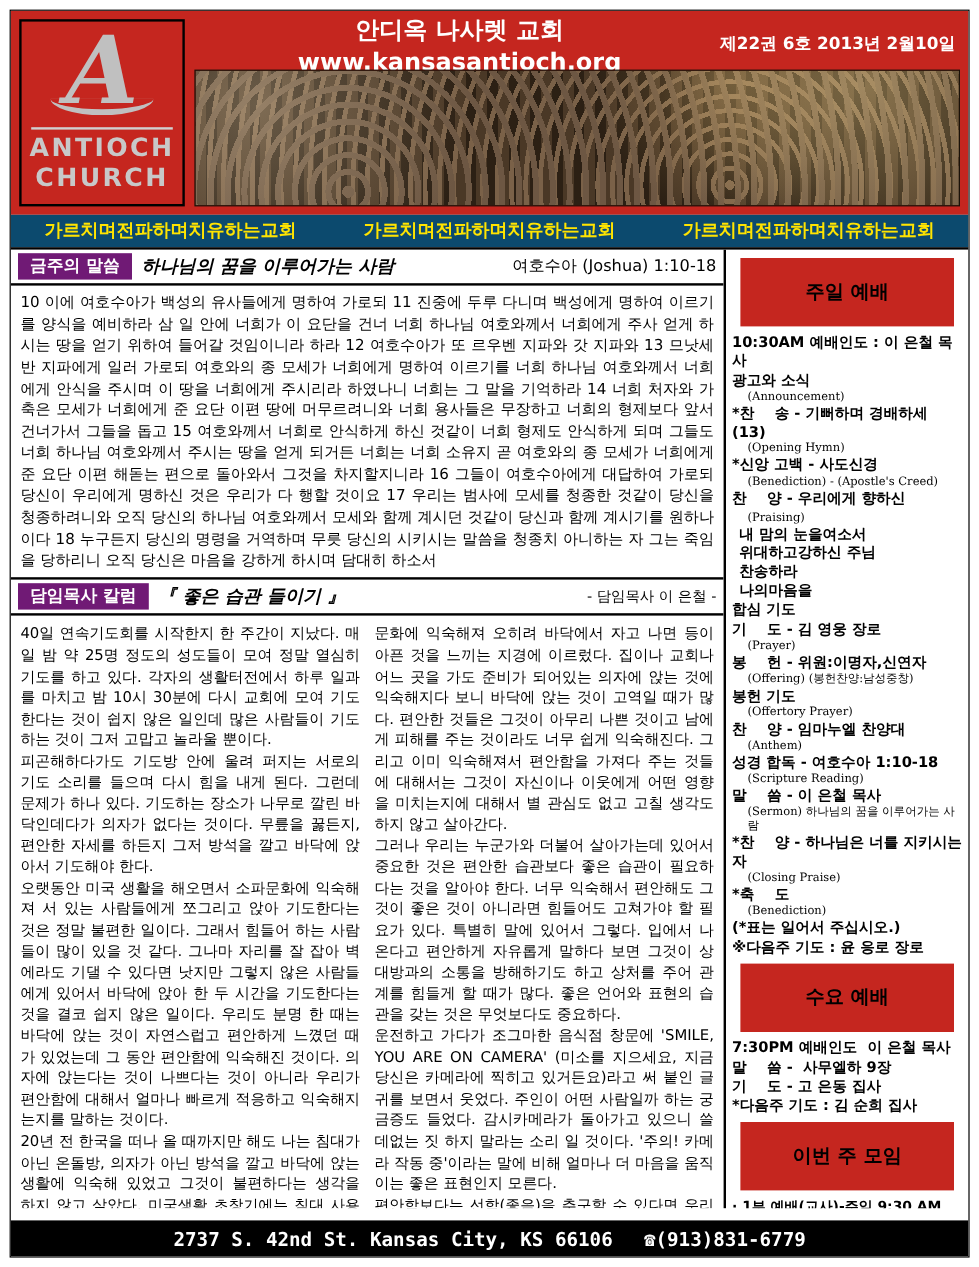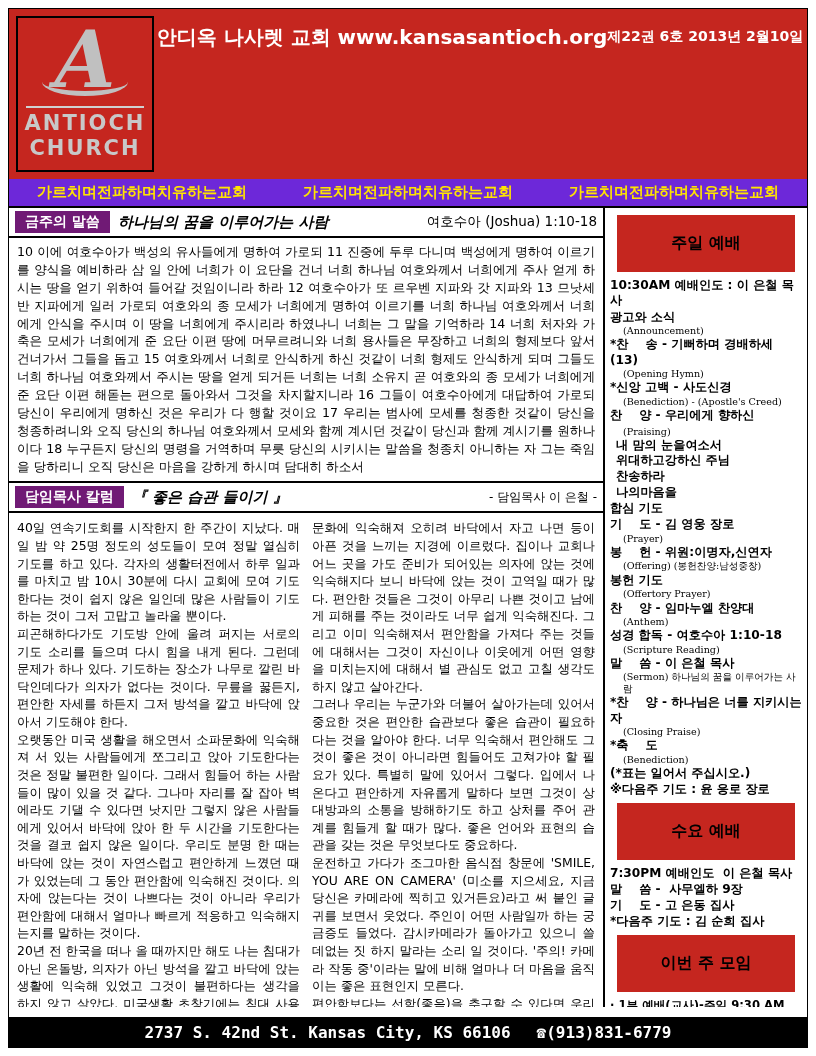--- a/index.html
+++ b/index.html
@@ -38,41 +38,41 @@
     width: 86px; height: 14px;
     border-bottom: 5px solid #c0c0c0;
     border-radius: 0 0 50% 50% / 0 0 100% 100%;
     margin: -18px 0 10px 0;
   }
   .logo-sep { width: 118px; border-top: 2px solid #d0d0d0; margin-bottom: 3px; }
   .logo-name {
     font-weight: bold; font-size: 21px; line-height: 25px;
     letter-spacing: 2px; color: #c8c8c8;
   }
-  .head-right { flex: 1; display: flex; flex-direction: row; padding-left: 8px; justify-content: center; }
+  .head-right { flex: 1; display: flex; flex-direction: column; padding-left: 8px; }
   .title-bar {
     height: 42px; display: flex; align-items: center;
     color: #fff; padding: 0 4px; flex: none;
   }
   .nl-title { flex: 1; text-align: center; font-weight: bold; font-size: 20px; }
   .nl-issue { font-weight: bold; font-size: 14px; white-space: nowrap; }
   .photo {
     flex: 1; border: 1px solid #1a1108;
     background:
       radial-gradient(circle at 88% 12%, rgba(255,225,150,.35), transparent 30%),
       radial-gradient(circle at 70% 8%,  rgba(255,210,130,.25), transparent 25%),
       radial-gradient(circle at 8% 25%,  rgba(225,205,170,.35), transparent 30%),
       repeating-radial-gradient(circle at 20% 90%, #6d5743 0 5px, rgba(0,0,0,0) 5px 14px),
       repeating-radial-gradient(circle at 70% 85%, #7a6148 0 4px, rgba(0,0,0,0) 4px 12px),
       repeating-linear-gradient(90deg, #4a3826 0 9px, #2c2014 9px 18px),
       linear-gradient(#54422e, #191008);
   }
   
   .motto-strip {
-    height: 27px; background: #6d28d9;
+    height: 27px; background: #0c4a6e;
     display: flex; justify-content: space-around; align-items: center;
     color: #ffe400; font-weight: bold; font-size: 15px; flex: none;
   }
   
   .main { flex: 1; display: flex; border-top: 2px solid #000; overflow: hidden; }
   .left-main { flex: 1; border-right: 2px solid #000; display: flex; flex-direction: column; overflow: hidden; }
   .sidebar { width: 202px; flex: none; padding: 2px 5px; overflow: hidden; }
 
   .sec-head {
     display: flex; align-items: center; gap: 8px;

